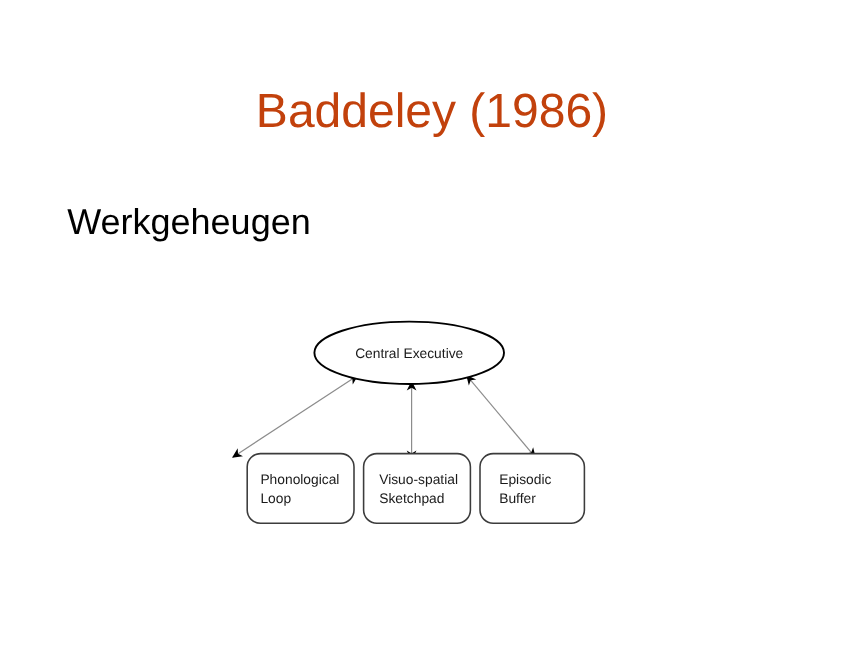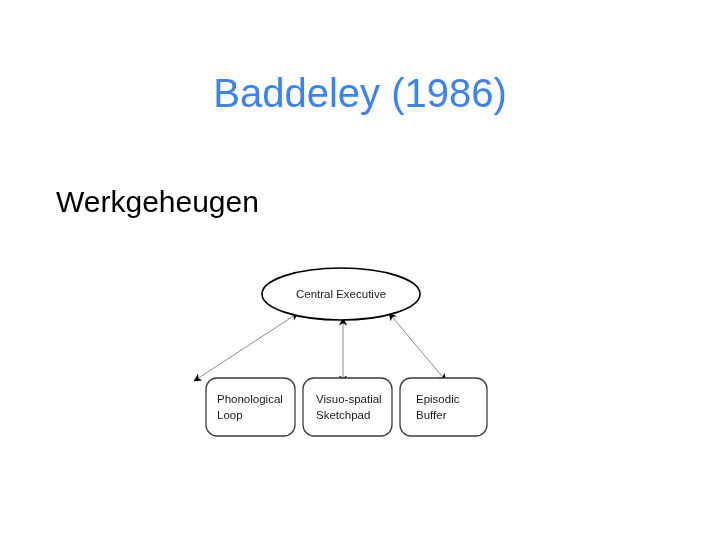--- a/index.html
+++ b/index.html
@@ -17,28 +17,28 @@
   }
   #slide-title {
     position: absolute;
     left: 0;
     top: 70px;
     width: 720px;
     text-align: center;
     font-size: 40px;
     line-height: 46px;
     font-weight: normal;
-    color: #3b82f6;
+    color: #c2410c;
     letter-spacing: 0px;
     white-space: nowrap;
   }
   #slide-subtitle {
     position: absolute;
     left: 56px;
-    top: 184px;
+    top: 168px;
     font-size: 30px;
     line-height: 36px;
     font-weight: normal;
     color: #000000;
     white-space: nowrap;
   }
   #diagram {
     position: absolute;
     left: 0;
     top: 0;

